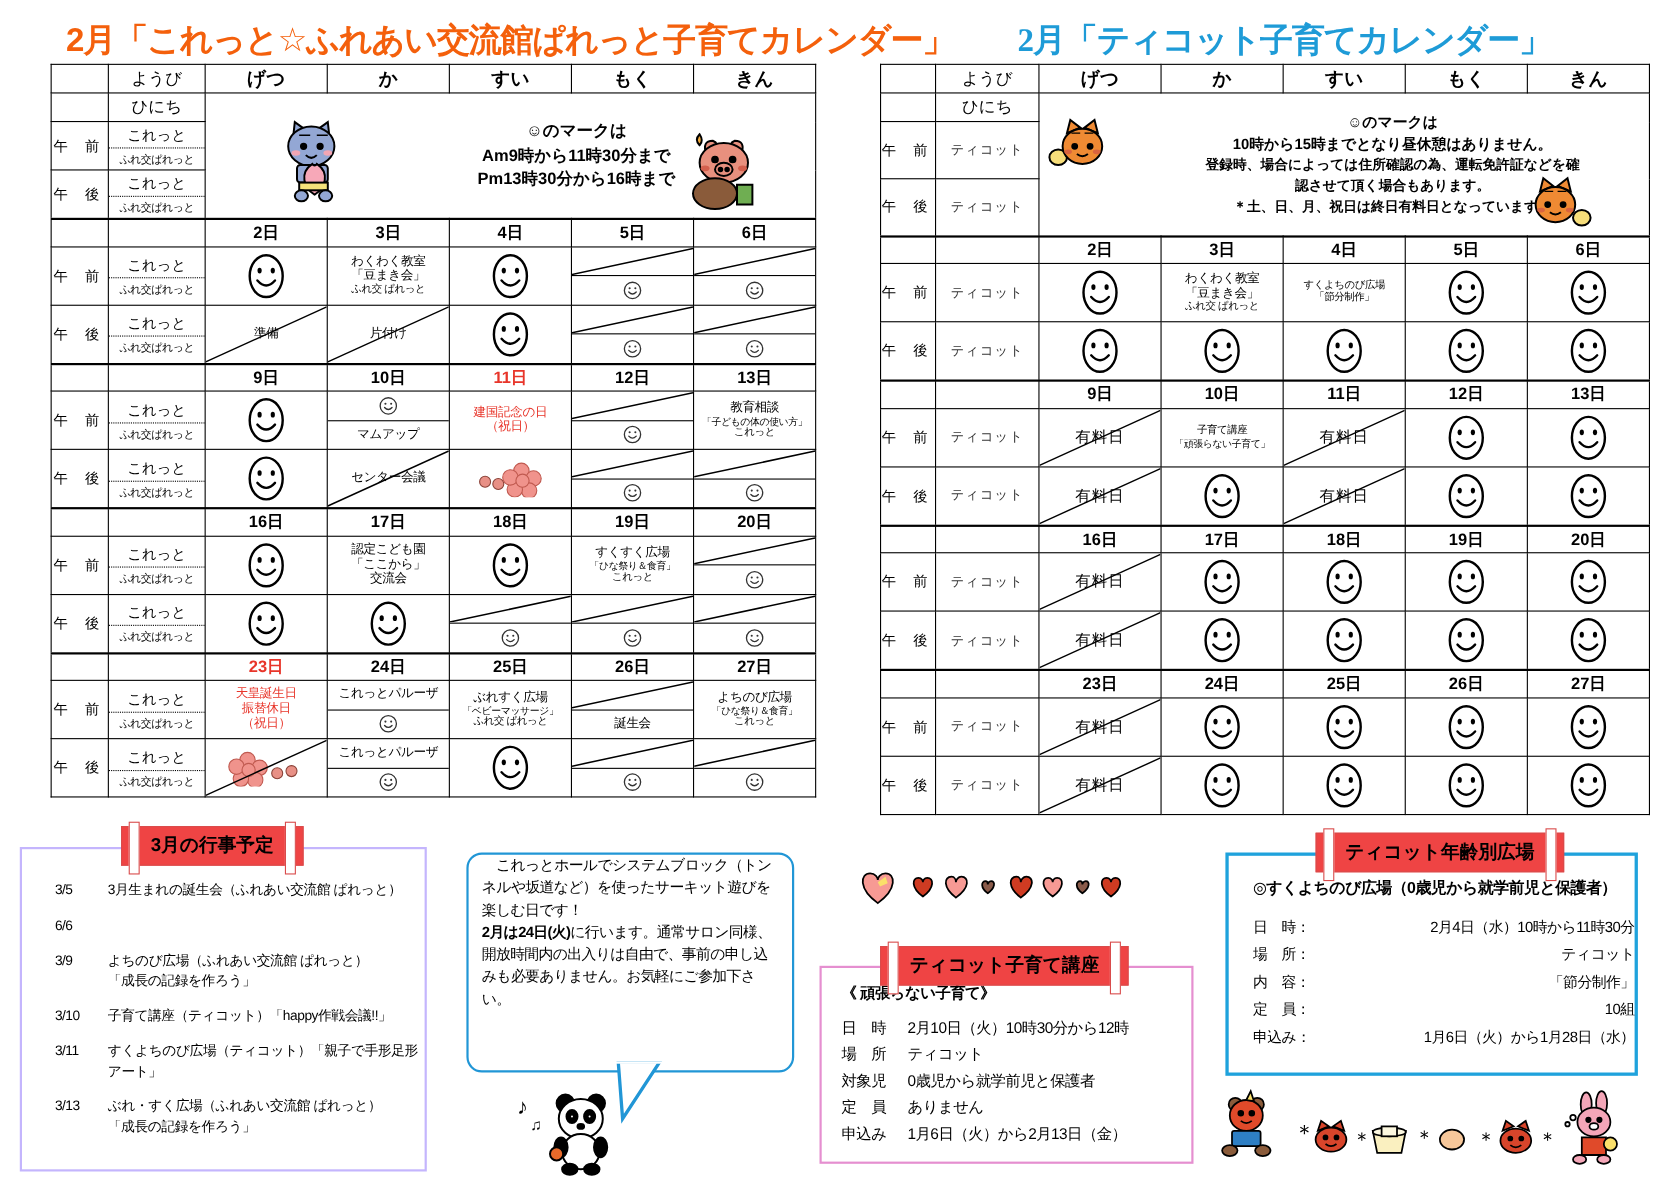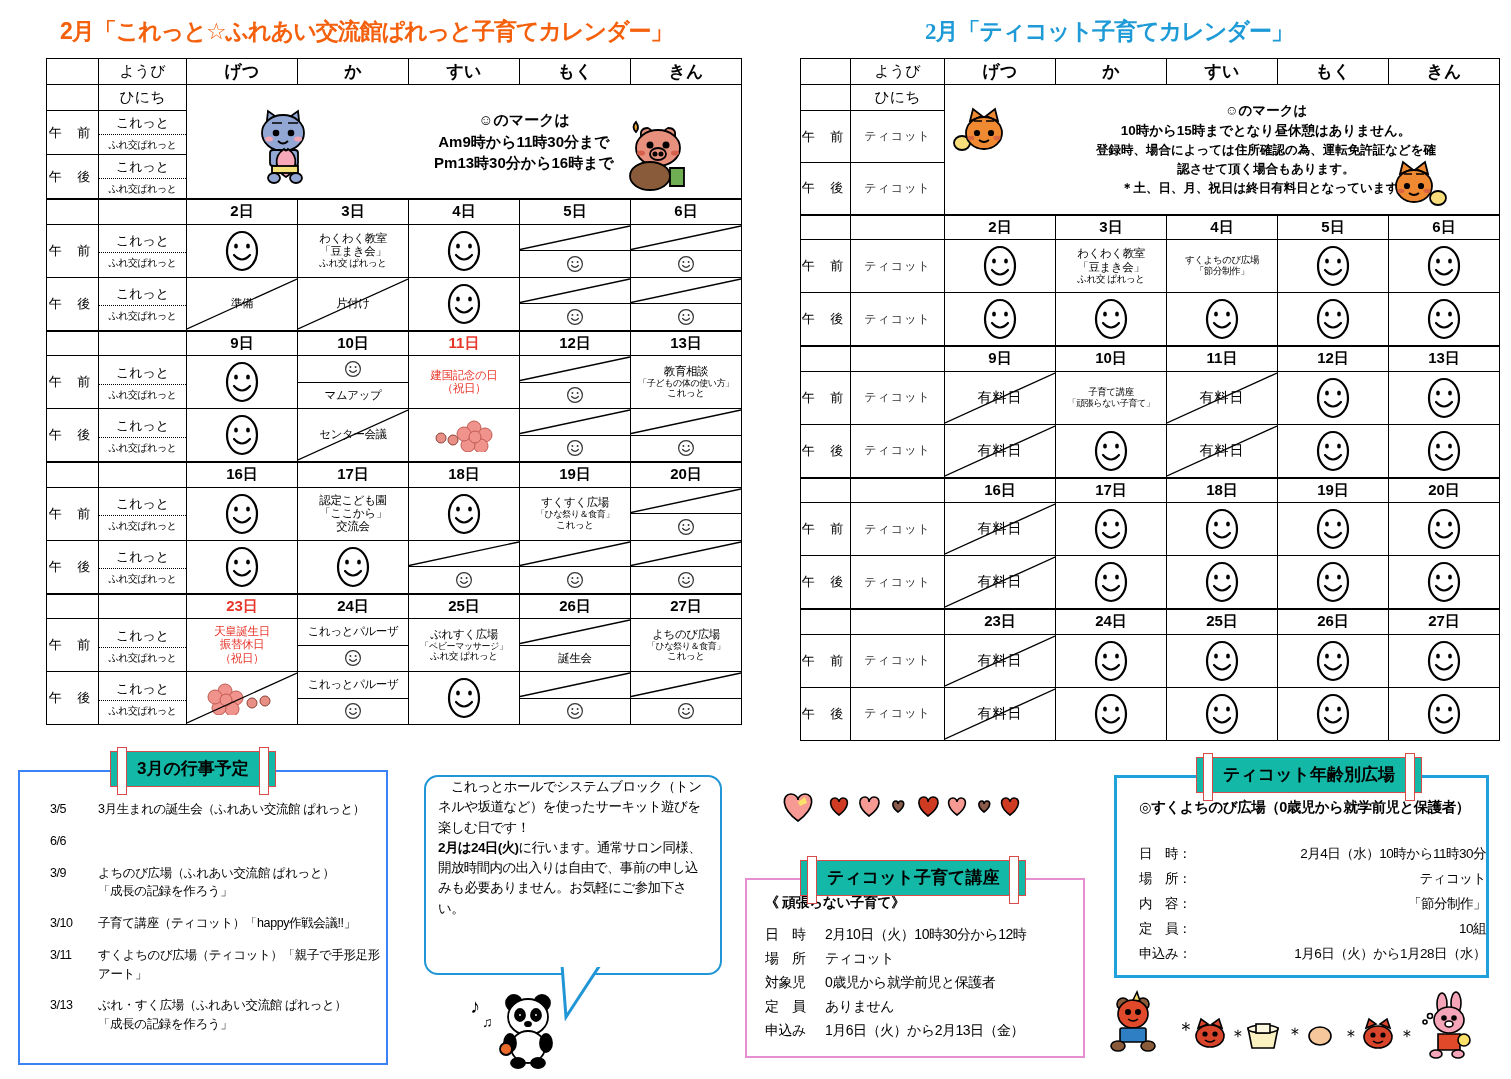--- a/index.html
+++ b/index.html
@@ -9,21 +9,21 @@
     background:#fff;
     font-family:"Liberation Sans","DejaVu Sans",sans-serif;
     color:#000;
     position:relative;
     overflow:hidden;
   }
 
   
   .cal-title {
     position:absolute; font-weight:bold; white-space:nowrap;
-    font-size:23px; letter-spacing:-1px;
+    font-size:30px; letter-spacing:-1px;
   }
   #title-left  { left:60px;  top:16px; color:#F4600C; }
   #title-right { left:925px; top:16px; color:#1E9BD7;font-family:Liberation Serif, serif; }
 
   
   .cal { position:absolute; border-collapse:collapse; table-layout:fixed; }
   #cal-left  { left:46px;  top:58px;  width:695px; }
   #cal-right { left:800px; top:58px;  width:700px; }
   .cal td, .cal th { border:1px solid #000; padding:0; text-align:center; vertical-align:middle; }
   .cal .thick-t { border-top:2px solid #000; }
@@ -74,53 +74,53 @@
   .infobox .line { font-size:13.5px; line-height:1.5; font-weight:bold; }
   .infobox .line.sm { font-size:12.5px; }
   #left-info { padding-left:120px; text-align:center; }
   #left-info .line { font-size:15px; line-height:1.45; }
   #right-info { padding-left:88px; }
 
   
   .panel { position:absolute; }
 
   .tag-title {
-    position:absolute; z-index:4; background:#14b8a6;
+    position:absolute; z-index:4; background:#ef4444;
     border:1.5px solid #D94B4B; text-align:center; font-weight:bold;
     font-size:17px; padding:5px 26px 6px; white-space:nowrap;
   }
   .tag-title:before, .tag-title:after {
     content:""; position:absolute; top:-5px; width:8px; height:calc(100% + 12px);
     border:1.5px solid #D94B4B; background:#fff;
   }
   .tag-title:before { left:6px; }
   .tag-title:after  { right:6px; }
   .tag-title span { position:relative; z-index:2; }
 
-  #box-march { left:18px; top:770px; width:370px; height:295px; border:2px solid #3b82f6; }
+  #box-march { left:18px; top:770px; width:370px; height:295px; border:2px solid #c4b5fd; }
   #tag-march { left:110px; top:751px; }
 
   #box-kouza { left:745px; top:878px; width:340px; height:180px; border:2px solid #E58FD0; }
   #tag-kouza { left:800px; top:860px; }
 
   #box-hiroba { left:1114px; top:775px; width:375px; height:203px; border:3px solid #1FA2DC; }
   #tag-hiroba { left:1196px; top:757px; }
 
   .march-list { padding:28px 0 0 30px; }
   .march-row { display:flex; margin-bottom:13px; font-size:12.5px; line-height:1.5; }
   .march-row .md { width:48px; flex:none; letter-spacing:-0.5px; }
   .march-row .mt { letter-spacing:-0.4px; }
 
   .kv { padding:14px 0 0 18px; }
   .kv .hd { font-weight:bold; font-size:14px; margin-bottom:10px; letter-spacing:-0.5px; }
   .kv .row { display:flex; font-size:14px; line-height:1.72; letter-spacing:-0.5px; }
   .kv .row .k { width:60px; flex:none; }
 
   #box-hiroba .kv { padding:20px 0 0 22px; }
-  #box-hiroba .kv .hd { font-size:14.5px; margin-bottom:25px; }
+  #box-hiroba .kv .hd { font-size:14.5px; margin-bottom:14px; }
   #box-hiroba .kv .row { font-size:13.5px; line-height:1.85;justify-content:space-between; }
   #box-hiroba .kv .row .k { width:68px; }
 
   
   #bubble { left:424px; top:775px; width:298px; height:200px;
             border:2.5px solid #2196D6; border-radius:14px; background:#fff; }
   #bubble .bt { text-align:center; font-weight:bold; font-size:16px; padding:10px 0 8px; letter-spacing:1px; }
   #bubble .bb { font-size:13.5px; line-height:1.5; padding:0 12px; letter-spacing:-0.6px; }
   #bubble .bb .strong { font-weight:bold; }
   #bubble-tail { position:absolute; left:560px; top:965px; width:60px; height:60px; }

